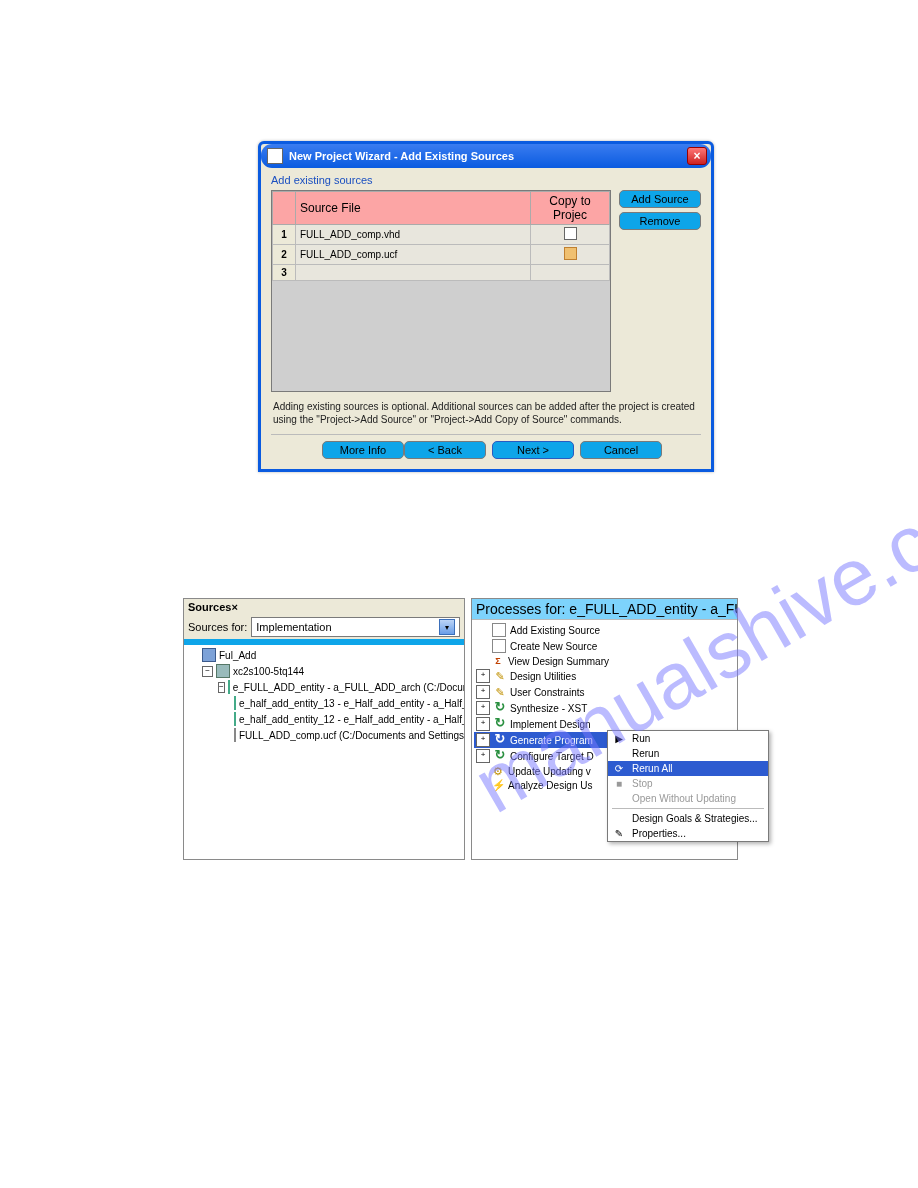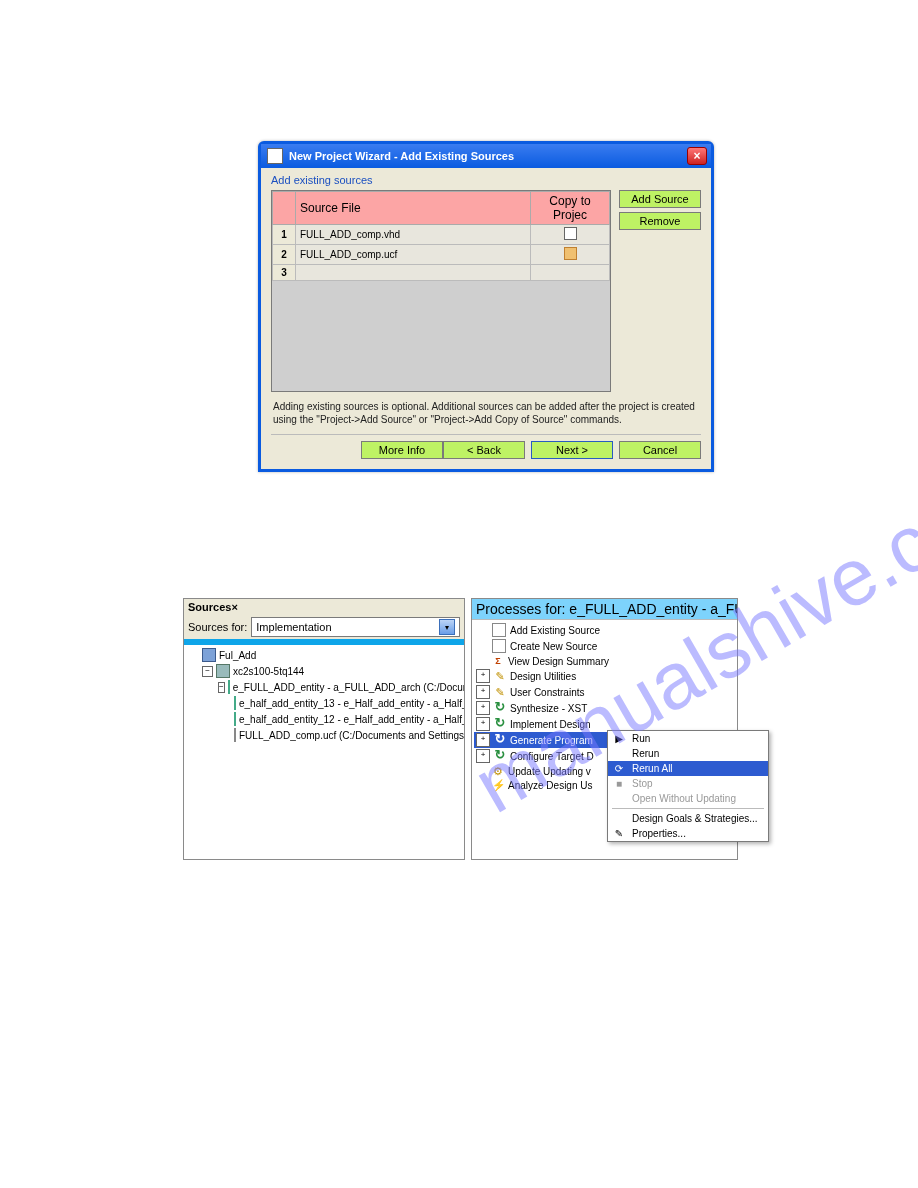--- a/index.html
+++ b/index.html
@@ -40,20 +40,21 @@
   }
   .dialog-title {
     background: linear-gradient(#3a7cf0, #0a5be0);
     color: #fff;
     font-weight: bold;
     padding: 4px 6px;
     display: flex;
     align-items: center;
     gap: 6px;
     position: relative;
+    border-radius: 11px;
   }
   .dialog-title .icon {
     width: 14px; height: 14px;
     background: #fff;
     display: inline-block;
     border: 1px solid #666;
   }
   .close-btn {
     position: absolute;
     right: 4px;
@@ -125,35 +126,35 @@
   }
   .side-buttons {
     display: flex;
     flex-direction: column;
     gap: 4px;
   }
   .btn {
     min-width: 64px;
     padding: 2px 8px;
     border: 1px solid #7a7a7a;
-    background: #bef264;
+    background: #0ea5e9;
     font-size: 11px;
     text-align: center;
     cursor: pointer;
-    border-radius: 0;
+    border-radius: 5px;
   }
   .info-text {
     font-size: 10px;
     color: #222;
     margin: 8px 2px;
     line-height: 1.3;
   }
   .dialog-footer {
     display: flex;
-    justify-content: flex-end;
+    justify-content: center;
     padding: 6px 0 0 12px;
     border-top: 1px solid #bbb;
   }
   .footer-right {
     display: flex;
     gap: 6px;
   }
 
   
   .panel-group {

